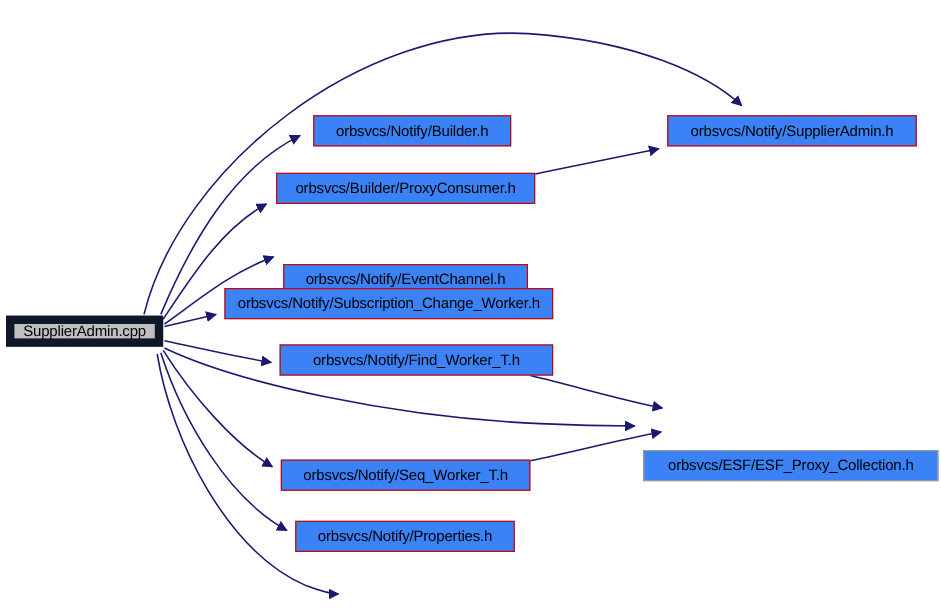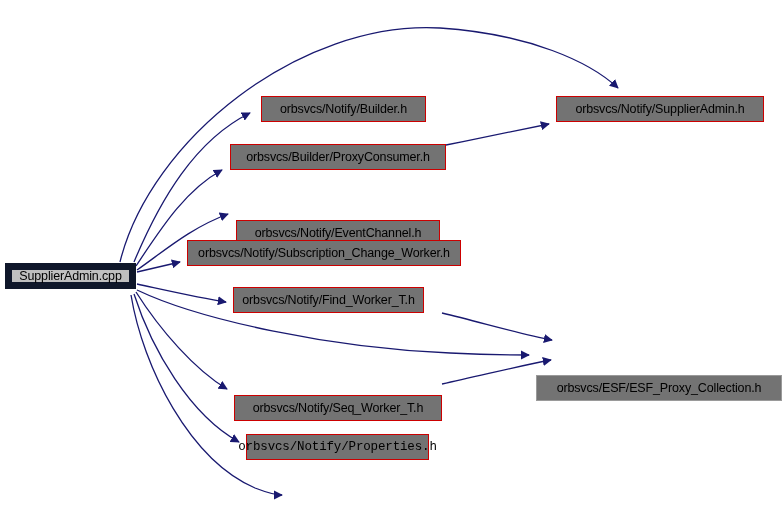--- a/index.html
+++ b/index.html
@@ -26,21 +26,21 @@
   .node {
     position: absolute;
     box-sizing: border-box;
     display: flex;
     align-items: center;
     justify-content: center;
     white-space: nowrap;
     font-size: 12.5px;
     line-height: 1;
     color: #000000;
-    background: #737373;
+    background: #3b82f6;
     border: 1px solid #cc0000;
     height: 26px;
     letter-spacing: -0.15px;
   }
   .node.gray-border {
     border: 1px solid #9a9a9a;
     margin-top: 40px;
   }
   .node.root {
     background: #bfbfbf;
@@ -105,33 +105,33 @@
   </div>
 
   <div class="node" style="left:236px; top:192px; width:204px;margin-top:28px;">
     <span>orbsvcs/Notify/EventChannel.h</span>
   </div>
 
   <div class="node" style="left:187px; top:240px; width:274px;">
     <span>orbsvcs/Notify/Subscription_Change_Worker.h</span>
   </div>
 
-  <div class="node" style="left:233px; top:287px; width:191px;">
+  <div class="node" style="left:233px; top:287px; width:228px;">
     <span>orbsvcs/Notify/Find_Worker_T.h</span>
   </div>
 
   <div class="node gray-border" style="left:536px; top:335px; width:246px;">
     <span>orbsvcs/ESF/ESF_Proxy_Collection.h</span>
   </div>
 
-  <div class="node" style="left:234px; top:383px; width:208px;margin-top:12px;">
+  <div class="node" style="left:234px; top:383px; width:208px;">
     <span>orbsvcs/Notify/Seq_Worker_T.h</span>
   </div>
 
-  <div class="node" style="left:246px; top:434px; width:183px;font-family:Liberation Mono, monospace;">
+  <div class="node" style="left:246px; top:434px; width:183px;">
     <span>orbsvcs/Notify/Properties.h</span>
   </div>
 
   <div class="node gray-border" style="left:289px; top:482px; width:96px;">
     <span>tao/debug.h</span>
   </div>
 
 </div>
 
 </body></html>

